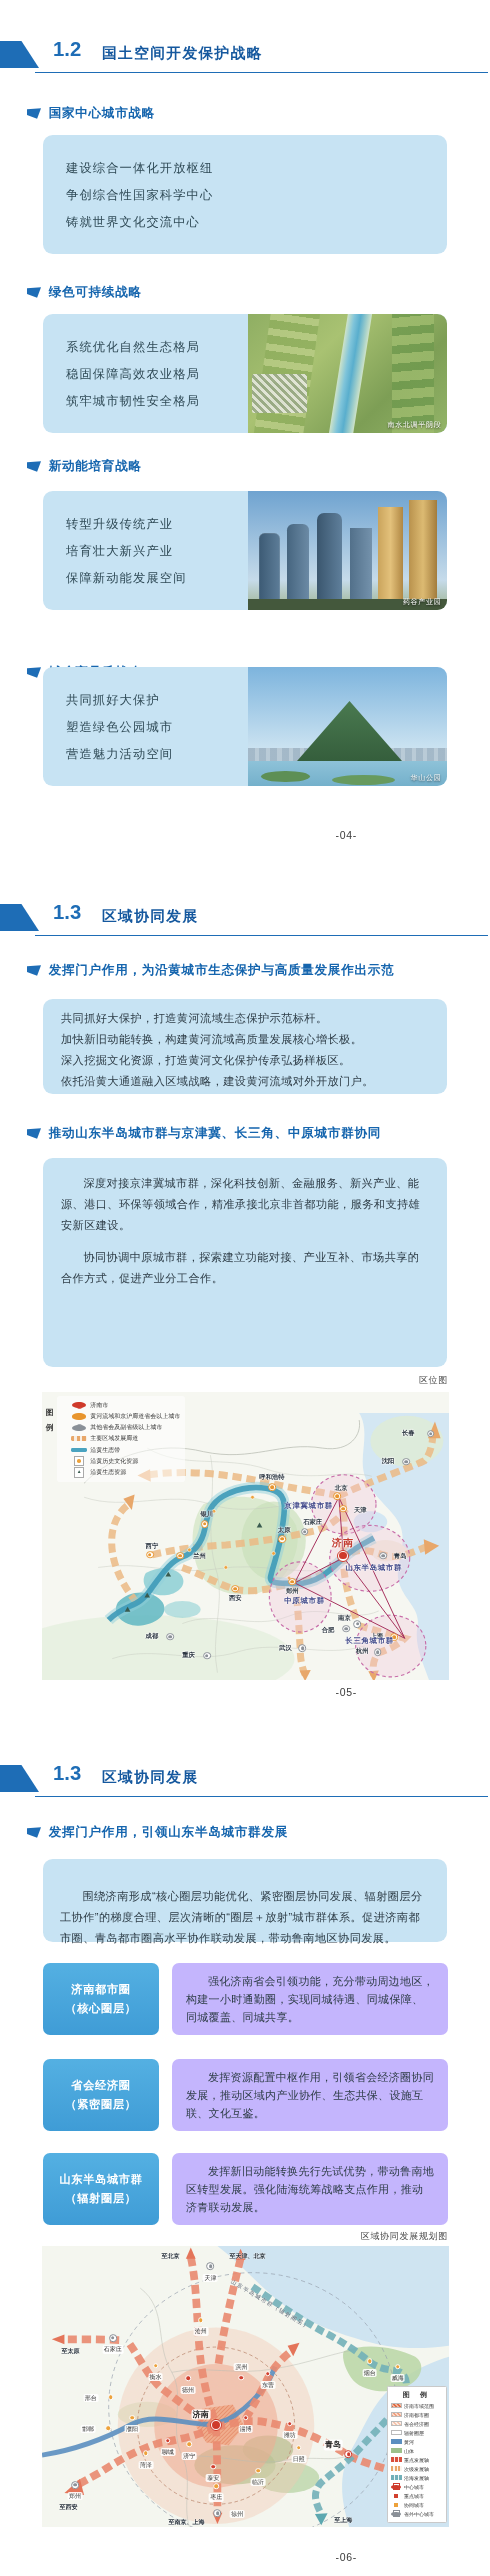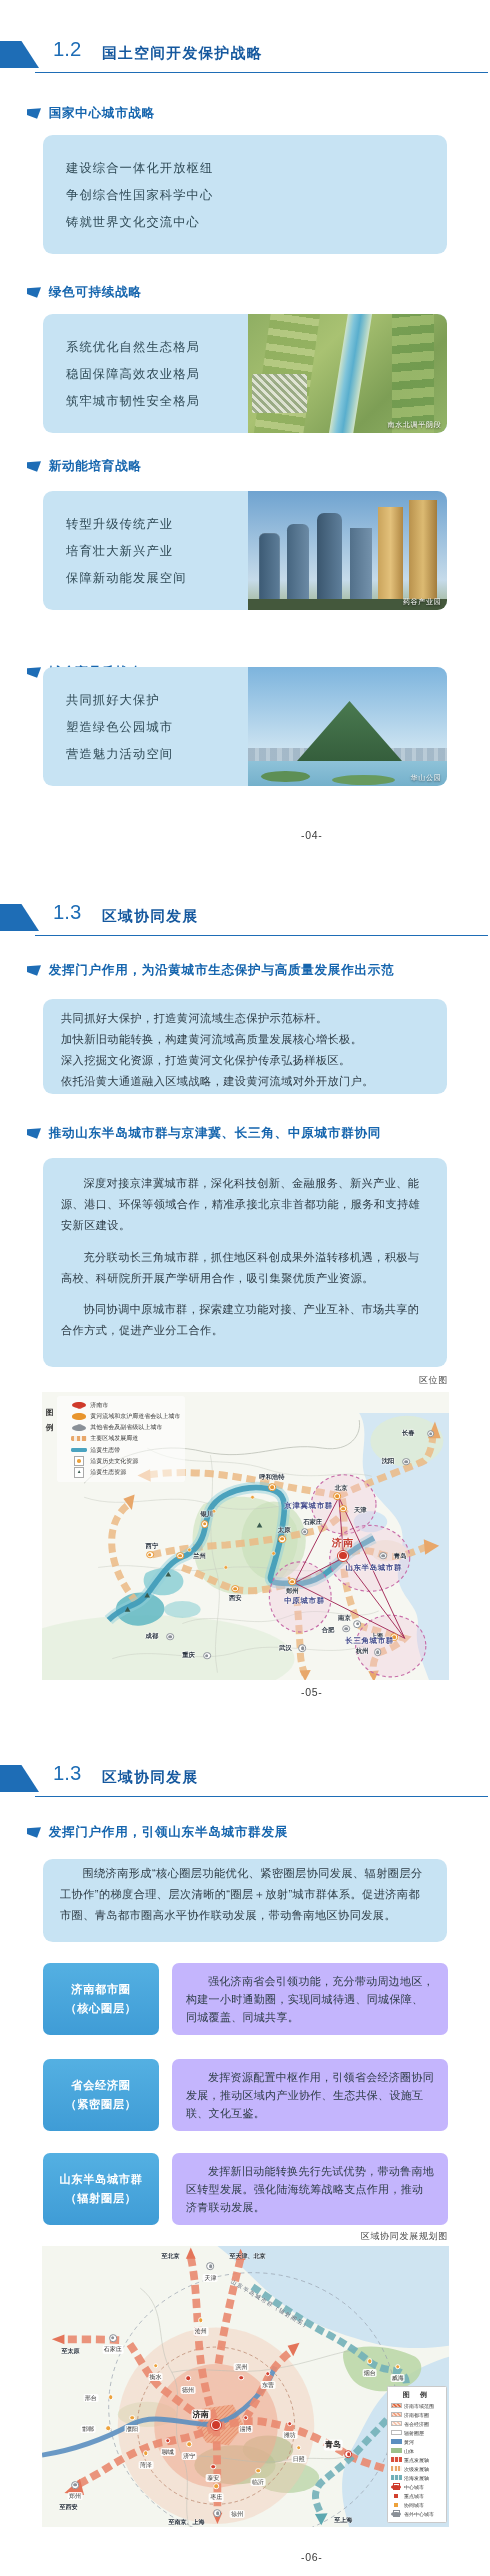--- a/index.html
+++ b/index.html
@@ -3,21 +3,21 @@
 <meta charset="utf-8">
 <style>
   html,body{margin:0;padding:0;background:#fff}
   .canvas{position:relative;width:491px;height:2576px;background:#fff;overflow:hidden;
           font-family:"Liberation Sans","DejaVu Sans",sans-serif}
 
   
   .hdr{position:absolute;left:0;width:491px;height:36px}
   .trap{position:absolute;left:0;top:0;width:39px;height:27px;background:#1e6db6;
         clip-path:polygon(0 0,55% 0,100% 100%,0 100%)}
-  .hnum{position:absolute;left:53px;top:-2.8px;font-size:20.3px;font-weight:normal;color:#1e6db6}
+  .hnum{position:absolute;left:53px;top:-2.8px;font-size:20.3px;font-weight:bold;color:#1e6db6}
   .htitle{position:absolute;left:102px;top:2.8px;font-size:14.7px;font-weight:bold;color:#15589e;letter-spacing:1.4px}
   .hline{position:absolute;left:35px;right:2.8px;top:31px;height:1.4px;background:#1e6db6}
 
   
   .sub{position:absolute;left:27px;display:flex;align-items:center;gap:7.7px}
   .bullet{width:14px;height:10.5px;background:#1e6db6;clip-path:polygon(0 10%,100% 0,72% 100%,0 64%);flex:0 0 auto}
   .subt{font-size:12.6px;font-weight:bold;color:#1565ae;letter-spacing:0.7px;white-space:nowrap}
 
   
   .card{position:absolute;left:43px;width:404px;background:#c7e3f3;border-radius:9.8px;box-sizing:border-box}
@@ -35,21 +35,21 @@
   
   .rowlab{position:absolute;left:43px;width:116px;background:linear-gradient(180deg,#54b0e2,#3f9cd6);
           border-radius:7px;color:#fff;display:flex;flex-direction:column;justify-content:center;
           align-items:center;font-size:11.2px;font-weight:bold;letter-spacing:0.7px;line-height:1.7}
   .rowtxt{position:absolute;left:172px;width:276px;background:#c4b5fd;border-radius:7px;
           box-sizing:border-box;padding:9px 14px;color:#2e3d47;font-size:11px;line-height:18px;
           letter-spacing:0.3px;text-indent:2em}
 
   
   .mcap{position:absolute;right:43px;font-size:9px;color:#4a4a4a;letter-spacing:0.7px}
-  .pnum{position:absolute;left:301px;width:56px;text-align:left;font-size:10.5px;color:#3a3a3a;letter-spacing:0.7px}
+  .pnum{position:absolute;left:301px;width:56px;text-align:right;font-size:10.5px;color:#3a3a3a;letter-spacing:0.7px}
 
   
   .map{position:absolute;left:42px;width:407px;overflow:hidden;background:#f6f7f1}
   .map svg{position:absolute;inset:0;display:block}
 
   .d{position:absolute;transform:translate(-50%,-50%);box-sizing:border-box;border-radius:50%;z-index:4}
   .rg{width:7.7px;height:7.7px;border:1.4px solid;background:#fff}
   .rg::after{content:"";position:absolute;inset:1.1px;border-radius:50%;background:currentColor}
   .rg.big{width:12px;height:12px;border-width:1.8px}
   .c-red{color:#cf3a2b;border-color:#cf3a2b}
@@ -211,21 +211,20 @@
     <div class="tline">依托沿黄大通道融入区域战略，建设黄河流域对外开放门户。</div>
   </div>
 
   <div class="sub" style="top:1125px">
     <span class="bullet"></span>
     <span class="subt" style="font-size:12.6px">推动山东半岛城市群与京津冀、长三角、中原城市群协同</span>
   </div>
 
   <div class="card tcard" style="top:1158px;height:209px;padding:15.4px 18px">
     <p class="tpara">深度对接京津冀城市群，深化科技创新、金融服务、新兴产业、能源、港口、环保等领域合作，精准承接北京非首都功能，服务和支持雄安新区建设。</p>
-    <p class="tpara">充分联动长三角城市群，抓住地区科创成果外溢转移机遇，积极与高校、科研院所开展产学研用合作，吸引集聚优质产业资源。</p>
     <p class="tpara">协同协调中原城市群，探索建立功能对接、产业互补、市场共享的合作方式，促进产业分工合作。</p>
   </div>
 
   <div class="mcap" style="top:1374px">区位图</div>
 
   <div class="map" style="top:1392px;height:288px">
     <svg viewBox="0 0 580 412" preserveAspectRatio="none">
       <rect x="0" y="0" width="580" height="412" fill="#f6f7f1"></rect>
 
       <path d="M452,30 C470,60 448,95 462,125 C478,158 505,170 512,195 C520,225 500,250 510,275 C518,298 540,310 535,335 C530,362 545,390 552,412 L580,412 L580,30 Z" fill="#d4e7f3"></path>
@@ -413,21 +412,21 @@
     <div class="hnum">1.3</div>
     <div class="htitle">区域协同发展</div>
     <div class="hline"></div>
   </div>
 
   <div class="sub" style="top:1824px">
     <span class="bullet"></span>
     <span class="subt" style="font-size:12.6px">发挥门户作用，引领山东半岛城市群发展</span>
   </div>
 
-  <div class="card tcard" style="top:1859px;height:83px;padding:4px 17px">
+  <div class="card tcard" style="top:1859px;height:83px;padding:27px 17px">
     <p class="tpara" style="margin:0">围绕济南形成“核心圈层功能优化、紧密圈层协同发展、辐射圈层分工协作”的梯度合理、层次清晰的“圈层＋放射”城市群体系。促进济南都市圈、青岛都市圈高水平协作联动发展，带动鲁南地区协同发展。</p>
   </div>
 
   <div class="rowlab" style="top:1963px;height:72px">
     <span>济南都市圈</span>
     <span>（核心圈层）</span>
   </div>
   <div class="rowtxt" style="top:1963px;height:72px">
     <span>强化济南省会引领功能，充分带动周边地区，构建一小时通勤圈，实现同城待遇、同城保障、同城覆盖、同城共享。</span>
   </div>

